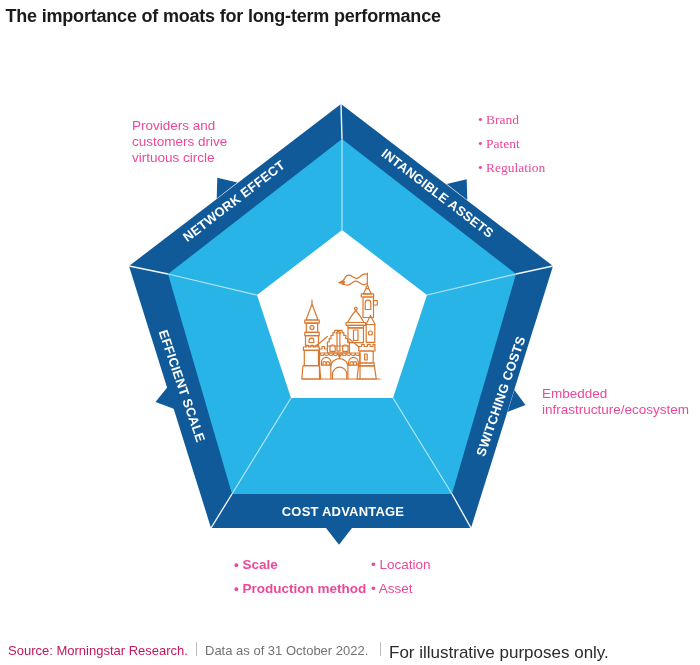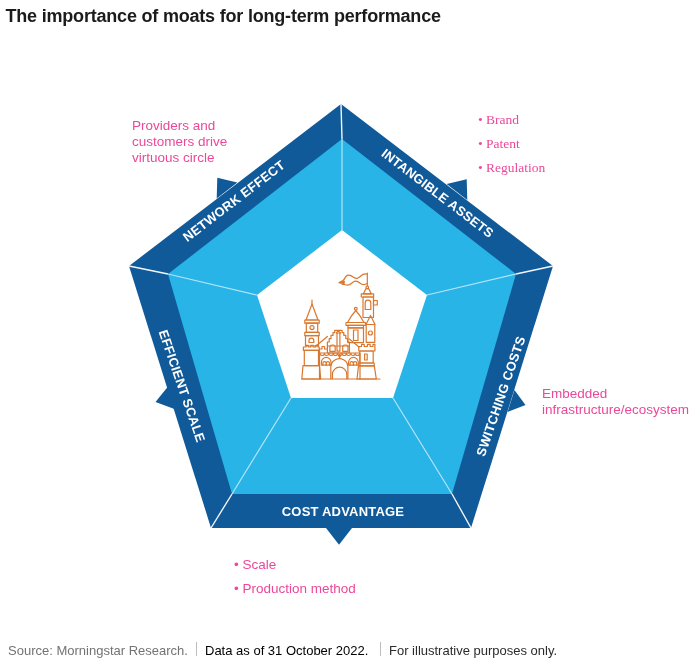--- a/index.html
+++ b/index.html
@@ -107,20 +107,21 @@
       <rect x="364.6" y="354" width="2.6" height="6"></rect>
       <path d="M358.5,365.8 L374.3,365.8 L376.3,379 L357,379 Z"></path>
 
       <path d="M302,379 L380,379"></path>
     </g>
   </svg>
 
   <div class="abs note" style="left:132px;top:118px;">Providers and<br>customers drive<br>virtuous circle</div>
   <div class="abs note" style="left:478px;top:108px;line-height:24px;font-family:Liberation Serif, serif;">• Brand<br>• Patent<br>• Regulation</div>
   <div class="abs note" style="left:536px;top:386px;margin-left:6px;">Embedded<br>infrastructure/ecosystem</div>
-  <div class="abs note" style="left:234px;top:553px;line-height:24px;">• Scale<br>• Production method</div>
+  <div class="abs note" style="left:234px;top:553px;line-height:24px;font-weight:bold;">• Scale<br>• Production method</div>
+  <div class="abs note" style="left:371px;top:553px;line-height:24px;">• Location<br>• Asset</div>
 
-  <div class="abs" style="left:8px;top:642.5px;font-size:13px;color:#737373;">Source: Morningstar Research.</div>
+  <div class="abs" style="left:8px;top:642.5px;font-size:13px;color:#be185d;">Source: Morningstar Research.</div>
   <div class="abs" style="left:196px;top:642px;width:1px;height:14px;background:#bdbdbd;"></div>
-  <div class="abs" style="left:205px;top:642.5px;font-size:13px;color:#000000;">Data as of 31 October 2022.</div>
+  <div class="abs" style="left:205px;top:642.5px;font-size:13px;color:#737373;">Data as of 31 October 2022.</div>
   <div class="abs" style="left:380px;top:642px;width:1px;height:14px;background:#bdbdbd;"></div>
-  <div class="abs" style="left:389px;top:642.5px;font-size:13px;color:#2b2b2b;">For illustrative purposes only.</div>
+  <div class="abs" style="left:389px;top:642.5px;font-size:17px;color:#2b2b2b;">For illustrative purposes only.</div>
 </div>
 
 </body></html>

